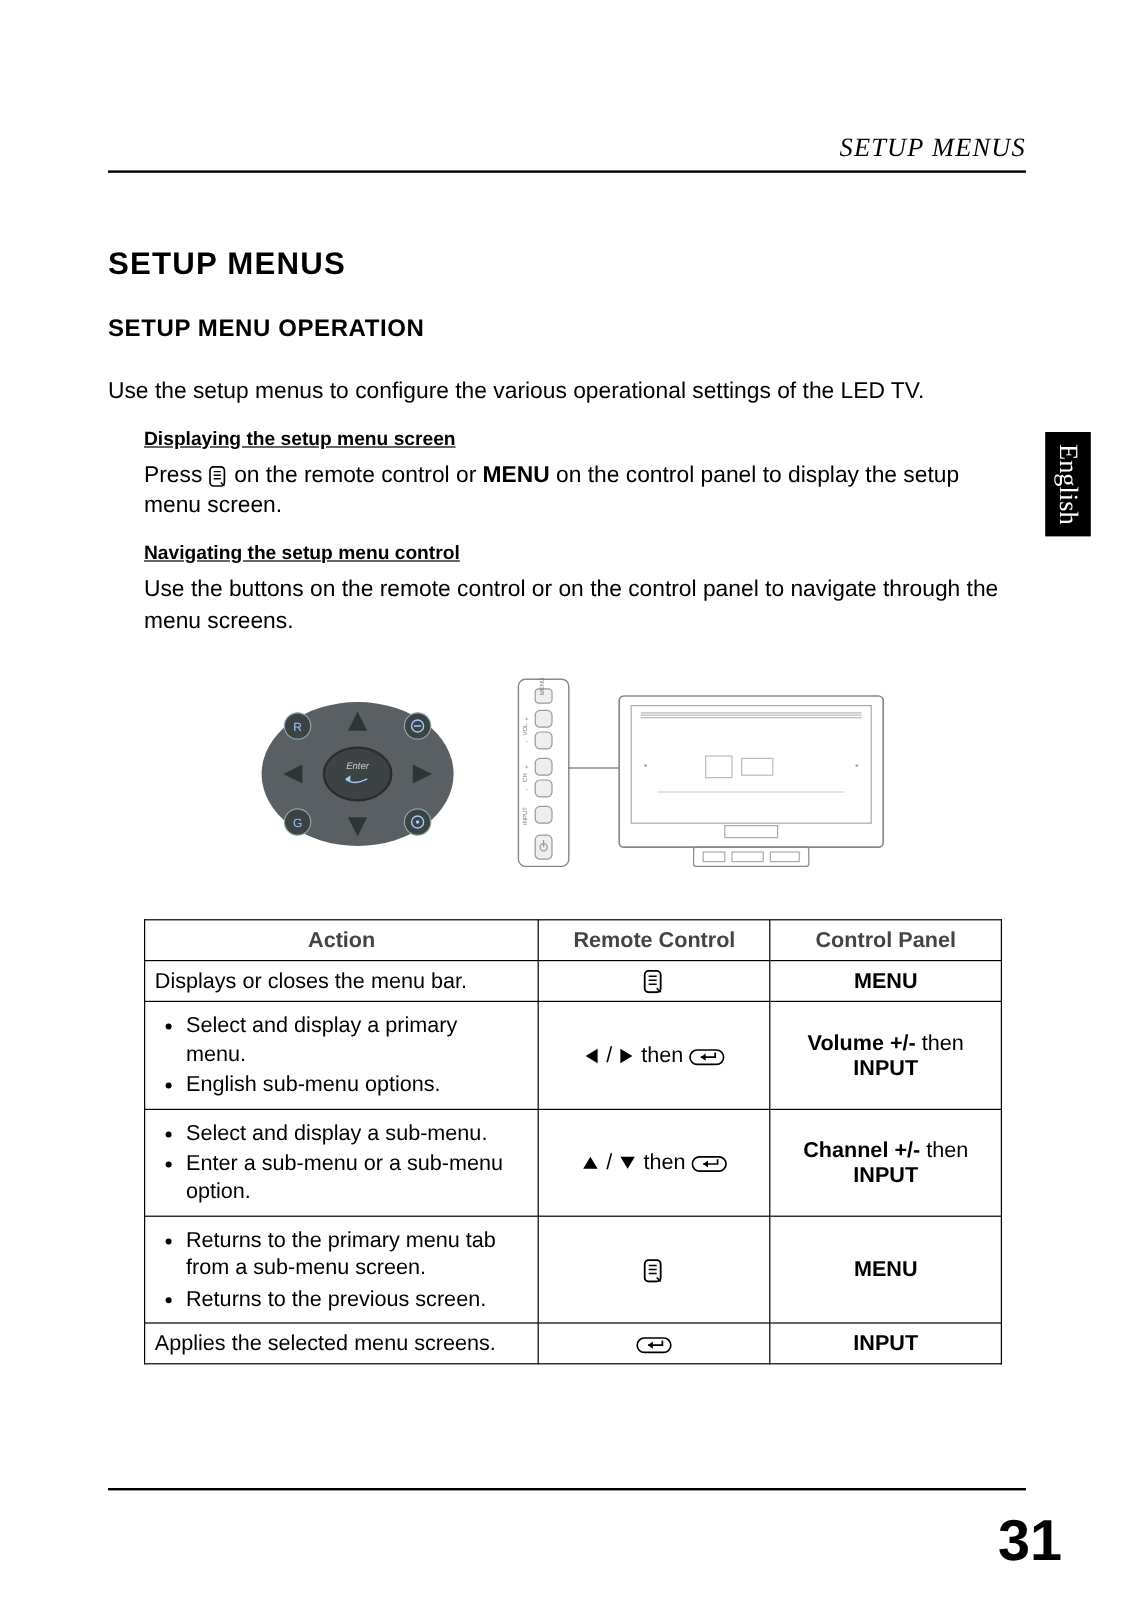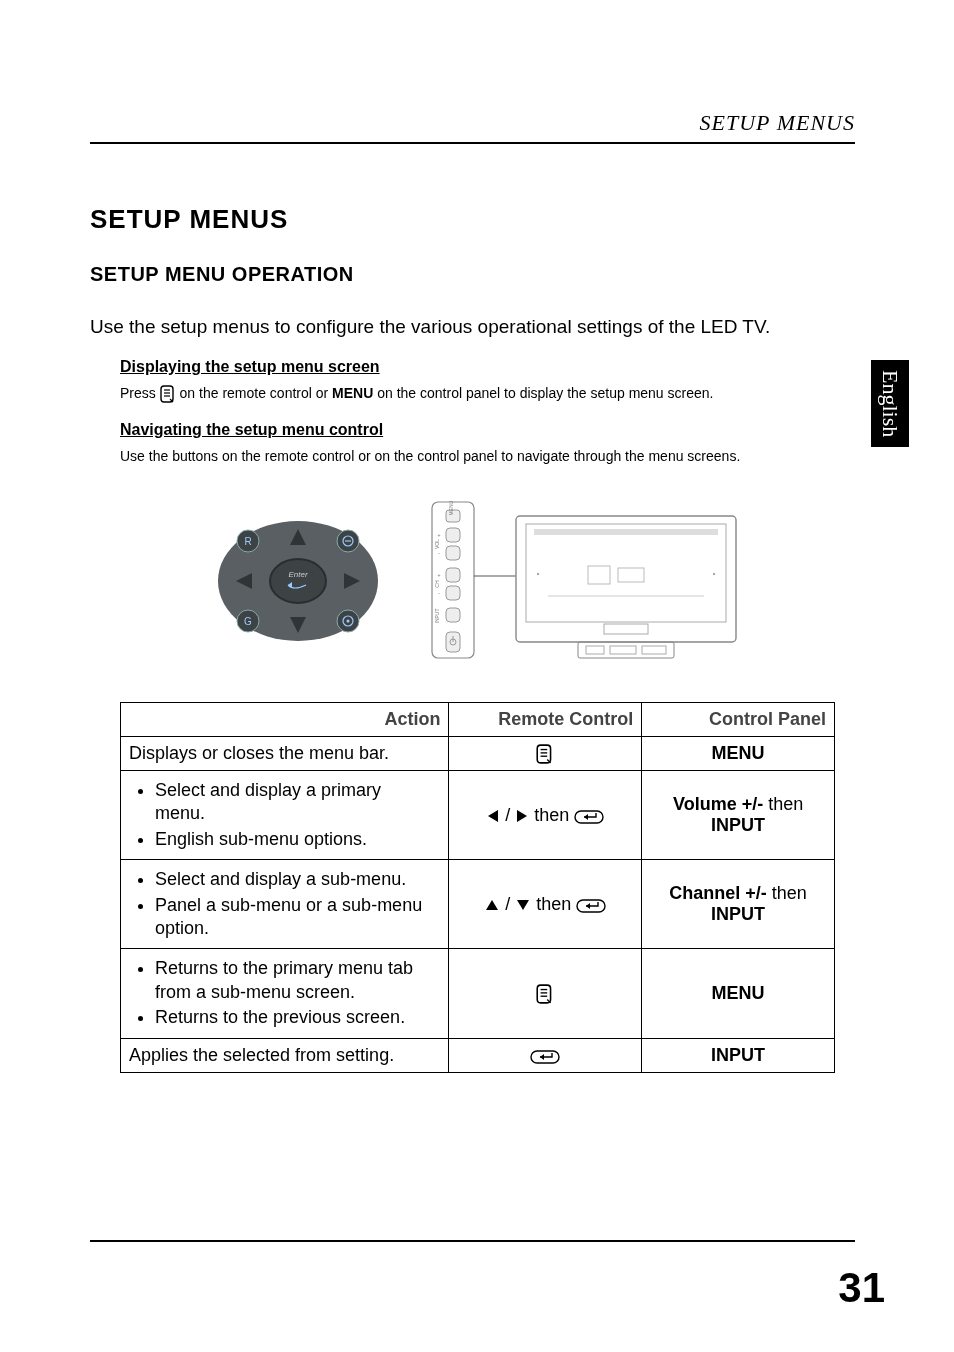--- a/index.html
+++ b/index.html
@@ -8,36 +8,36 @@
   .header-region { margin: 50px 40px 0 40px; }
   .header-title { text-align: right; font-style: italic; font-family: "Times New Roman", serif; font-size: 22px; letter-spacing: 1px; margin-bottom: 6px; }
   .header-rule { border: none; border-top: 2.5px solid #000; }
   .side-tab { position: absolute; right: 36px; top: 360px; background: #000; color: #fff; padding: 10px 6px; font-size: 22px; writing-mode: vertical-rl; text-orientation: mixed; font-family: "Times New Roman", serif; }
   .content { margin: 60px 60px 0 40px; }
   h1.section-title { font-size: 26px; font-weight: 900; letter-spacing: 1px; margin-bottom: 28px; font-family: Arial, sans-serif; }
   h2.sub-title { font-size: 20px; font-weight: 900; letter-spacing: 0.5px; margin-bottom: 28px; }
   p.intro { font-size: 19px; margin-bottom: 18px; line-height: 1.35; }
   .indented { margin-left: 30px; }
   .step-heading { font-size: 16px; font-weight: bold; text-decoration: underline; margin-bottom: 8px; }
-  .step-text { font-size: 14px; line-height: 1.35; margin-bottom: 18px; }
+  .step-text { font-size: 19px; line-height: 1.35; margin-bottom: 18px; }
   .step-text b { font-weight: bold; }
   .icon-inline { display: inline-block; vertical-align: middle; }
   .illus-row { display: flex; gap: 40px; justify-content: center; margin: 30px 0 36px 0; align-items: center; }
   .remote-svg { width: 180px; height: 140px; }
   .panel-svg { width: 320px; height: 170px; }
 
   table.ops { width: 100%; border-collapse: collapse; font-size: 18px; }
   table.ops th, table.ops td { border: 1.5px solid #000; padding: 6px 8px; vertical-align: middle; }
-  table.ops th { text-align: right; font-weight: 900; color: #444; font-size: 18px; margin-left: 20px; }
+  table.ops th { text-align: center; font-weight: 900; color: #444; font-size: 18px; margin-left: 20px; }
   table.ops td.center { text-align: center; }
   table.ops ul { list-style: disc; margin-left: 26px; padding-right: 6px; }
   table.ops ul li { margin: 2px 0; line-height: 1.3; }
   .cp-strong { font-weight: bold; }
 
-  .page-number { position: absolute; right: 60px; bottom: 40px; font-size: 42px; font-weight: 900; font-family: Arial, sans-serif; }
+  .page-number { position: absolute; right: 60px; bottom: 40px; font-size: 48px; font-weight: 900; font-family: Arial, sans-serif; }
   .footer-rule { position: absolute; left: 90px; right: 90px; bottom: 110px; border: none; border-top: 2px solid #000; }
 
   svg { display: block; }
 </style>
 </head>
 <body>
 
 <div class="page">
 
   <div class="header-region">
@@ -188,21 +188,21 @@
                     <rect x="1" y="4" width="28" height="12" rx="6" fill="none" stroke="#000" stroke-width="1.4"></rect>
                     <path d="M22 6 L22 10 L10 10" fill="none" stroke="#000" stroke-width="1.4"></path>
                     <polygon points="10,10 14,7 14,13" fill="#000"></polygon>
                   </svg></span></td>
               <td class="center"><span class="cp-strong">Volume +/-</span> then <span class="cp-strong">INPUT</span></td>
             </tr>
             <tr>
               <td>
                 <ul>
                   <li>Select and display a sub-menu.</li>
-                  <li>Panel a sub-menu or a sub-menu option.</li>
+                  <li>Enter a sub-menu or a sub-menu option.</li>
                 </ul>
               </td>
               <td class="center"><span><svg width="16" height="14" viewBox="0 0 16 14" style="display:inline-block;vertical-align:middle">
                     <polygon points="2,12 14,12 8,2" fill="#000"></polygon>
                   </svg></span> / <span><svg width="16" height="14" viewBox="0 0 16 14" style="display:inline-block;vertical-align:middle">
                     <polygon points="2,2 14,2 8,12" fill="#000"></polygon>
                   </svg></span> then <span><svg width="30" height="18" viewBox="0 0 30 18" style="display:inline-block;vertical-align:middle">
                     <rect x="1" y="4" width="28" height="12" rx="6" fill="none" stroke="#000" stroke-width="1.4"></rect>
                     <path d="M22 6 L22 10 L10 10" fill="none" stroke="#000" stroke-width="1.4"></path>
                     <polygon points="10,10 14,7 14,13" fill="#000"></polygon>
@@ -219,21 +219,21 @@
               <td class="center"><span><svg width="18" height="20" viewBox="0 0 16 18" style="display:inline-block;vertical-align:middle">
                     <rect x="1" y="1" width="12" height="16" rx="3" fill="none" stroke="#000" stroke-width="1.4"></rect>
                     <line x1="4" y1="5" x2="10" y2="5" stroke="#000" stroke-width="1.2"></line>
                     <line x1="4" y1="8" x2="10" y2="8" stroke="#000" stroke-width="1.2"></line>
                     <line x1="4" y1="11" x2="10" y2="11" stroke="#000" stroke-width="1.2"></line>
                     <path d="M10 14 L13 17" stroke="#000" stroke-width="1.2"></path>
                   </svg></span></td>
               <td class="center"><span class="cp-strong">MENU</span></td>
             </tr>
             <tr>
-              <td>Applies the selected from setting.</td>
+              <td>Applies the selected menu screens.</td>
               <td class="center"><span><svg width="30" height="18" viewBox="0 0 30 18" style="display:inline-block;vertical-align:middle">
                     <rect x="1" y="4" width="28" height="12" rx="6" fill="none" stroke="#000" stroke-width="1.4"></rect>
                     <path d="M22 6 L22 10 L10 10" fill="none" stroke="#000" stroke-width="1.4"></path>
                     <polygon points="10,10 14,7 14,13" fill="#000"></polygon>
                   </svg></span></td>
               <td class="center"><span class="cp-strong">INPUT</span></td>
             </tr>
           </tbody>
       </table>
     </div>

